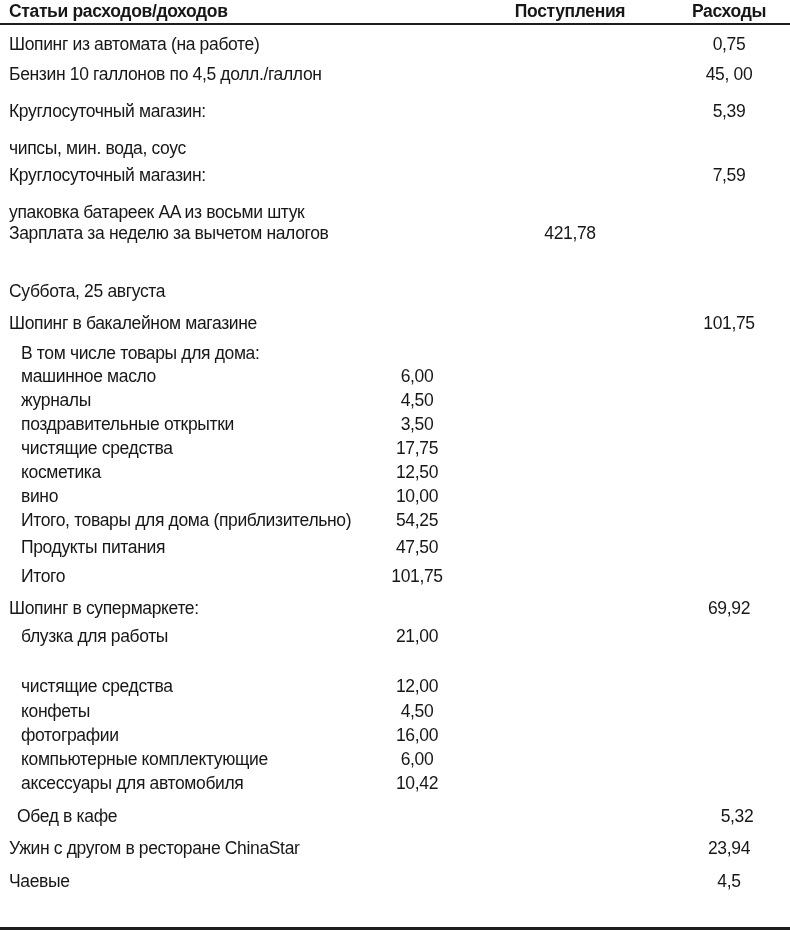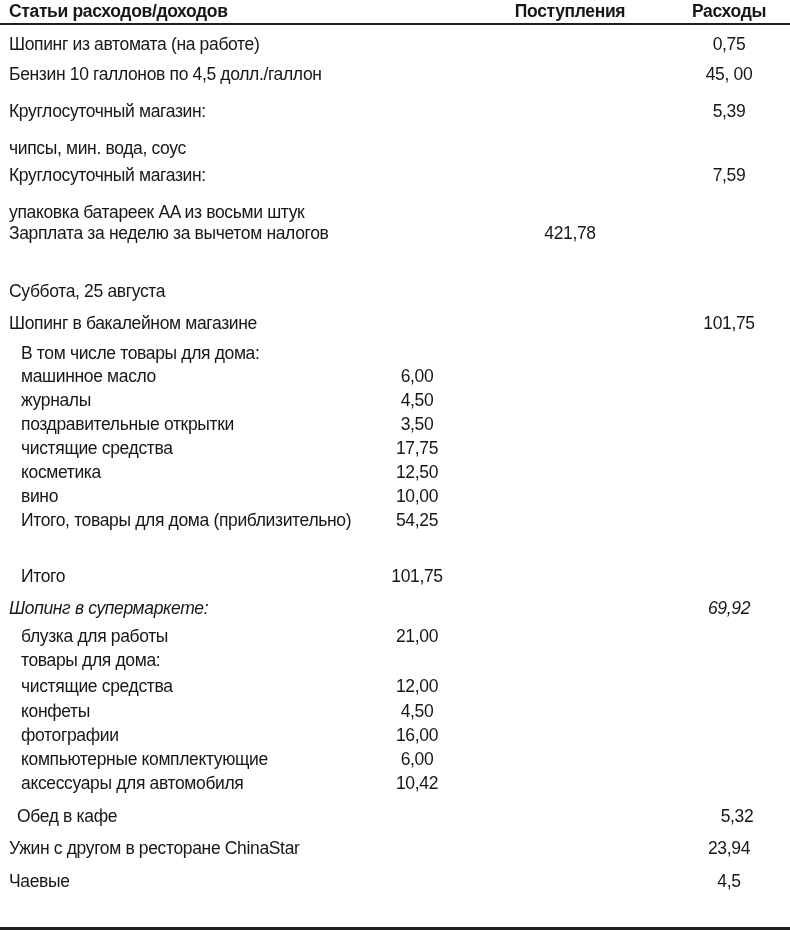--- a/index.html
+++ b/index.html
@@ -108,34 +108,35 @@
         <div class="amt inner">12,50</div>
       </div>
       <div class="row indent" style="top: 488px;">
         <div class="label">вино</div>
         <div class="amt inner">10,00</div>
       </div>
       <div class="row indent" style="top: 512px;">
         <div class="label">Итого, товары для дома (приблизительно)</div>
         <div class="amt inner">54,25</div>
       </div>
+      <div class="row indent" style="top: 539px;">
+        <div class="label">Продукты питания</div>
+        <div class="amt inner">47,50</div>
+      </div>
       <div class="row indent" style="top: 568px;">
         <div class="label">Итого</div>
         <div class="amt inner">101,75</div>
       </div>
-      <div class="row" style="top: 600px; font-style: italic;">
+      <div class="row" style="top: 600px;">
         <div class="label">Шопинг в супермаркете:</div>
         <div class="amt expense">69,92</div>
       </div>
       <div class="row indent" style="top: 628px;">
         <div class="label">блузка для работы</div>
         <div class="amt inner">21,00</div>
-      </div>
-      <div class="row indent" style="top: 652px;">
-        <div class="label">товары для дома:</div>
       </div>
       <div class="row indent" style="top: 678px;">
         <div class="label">чистящие средства</div>
         <div class="amt inner">12,00</div>
       </div>
       <div class="row indent" style="top: 703px;">
         <div class="label">конфеты</div>
         <div class="amt inner">4,50</div>
       </div>
       <div class="row indent" style="top: 727px;">

